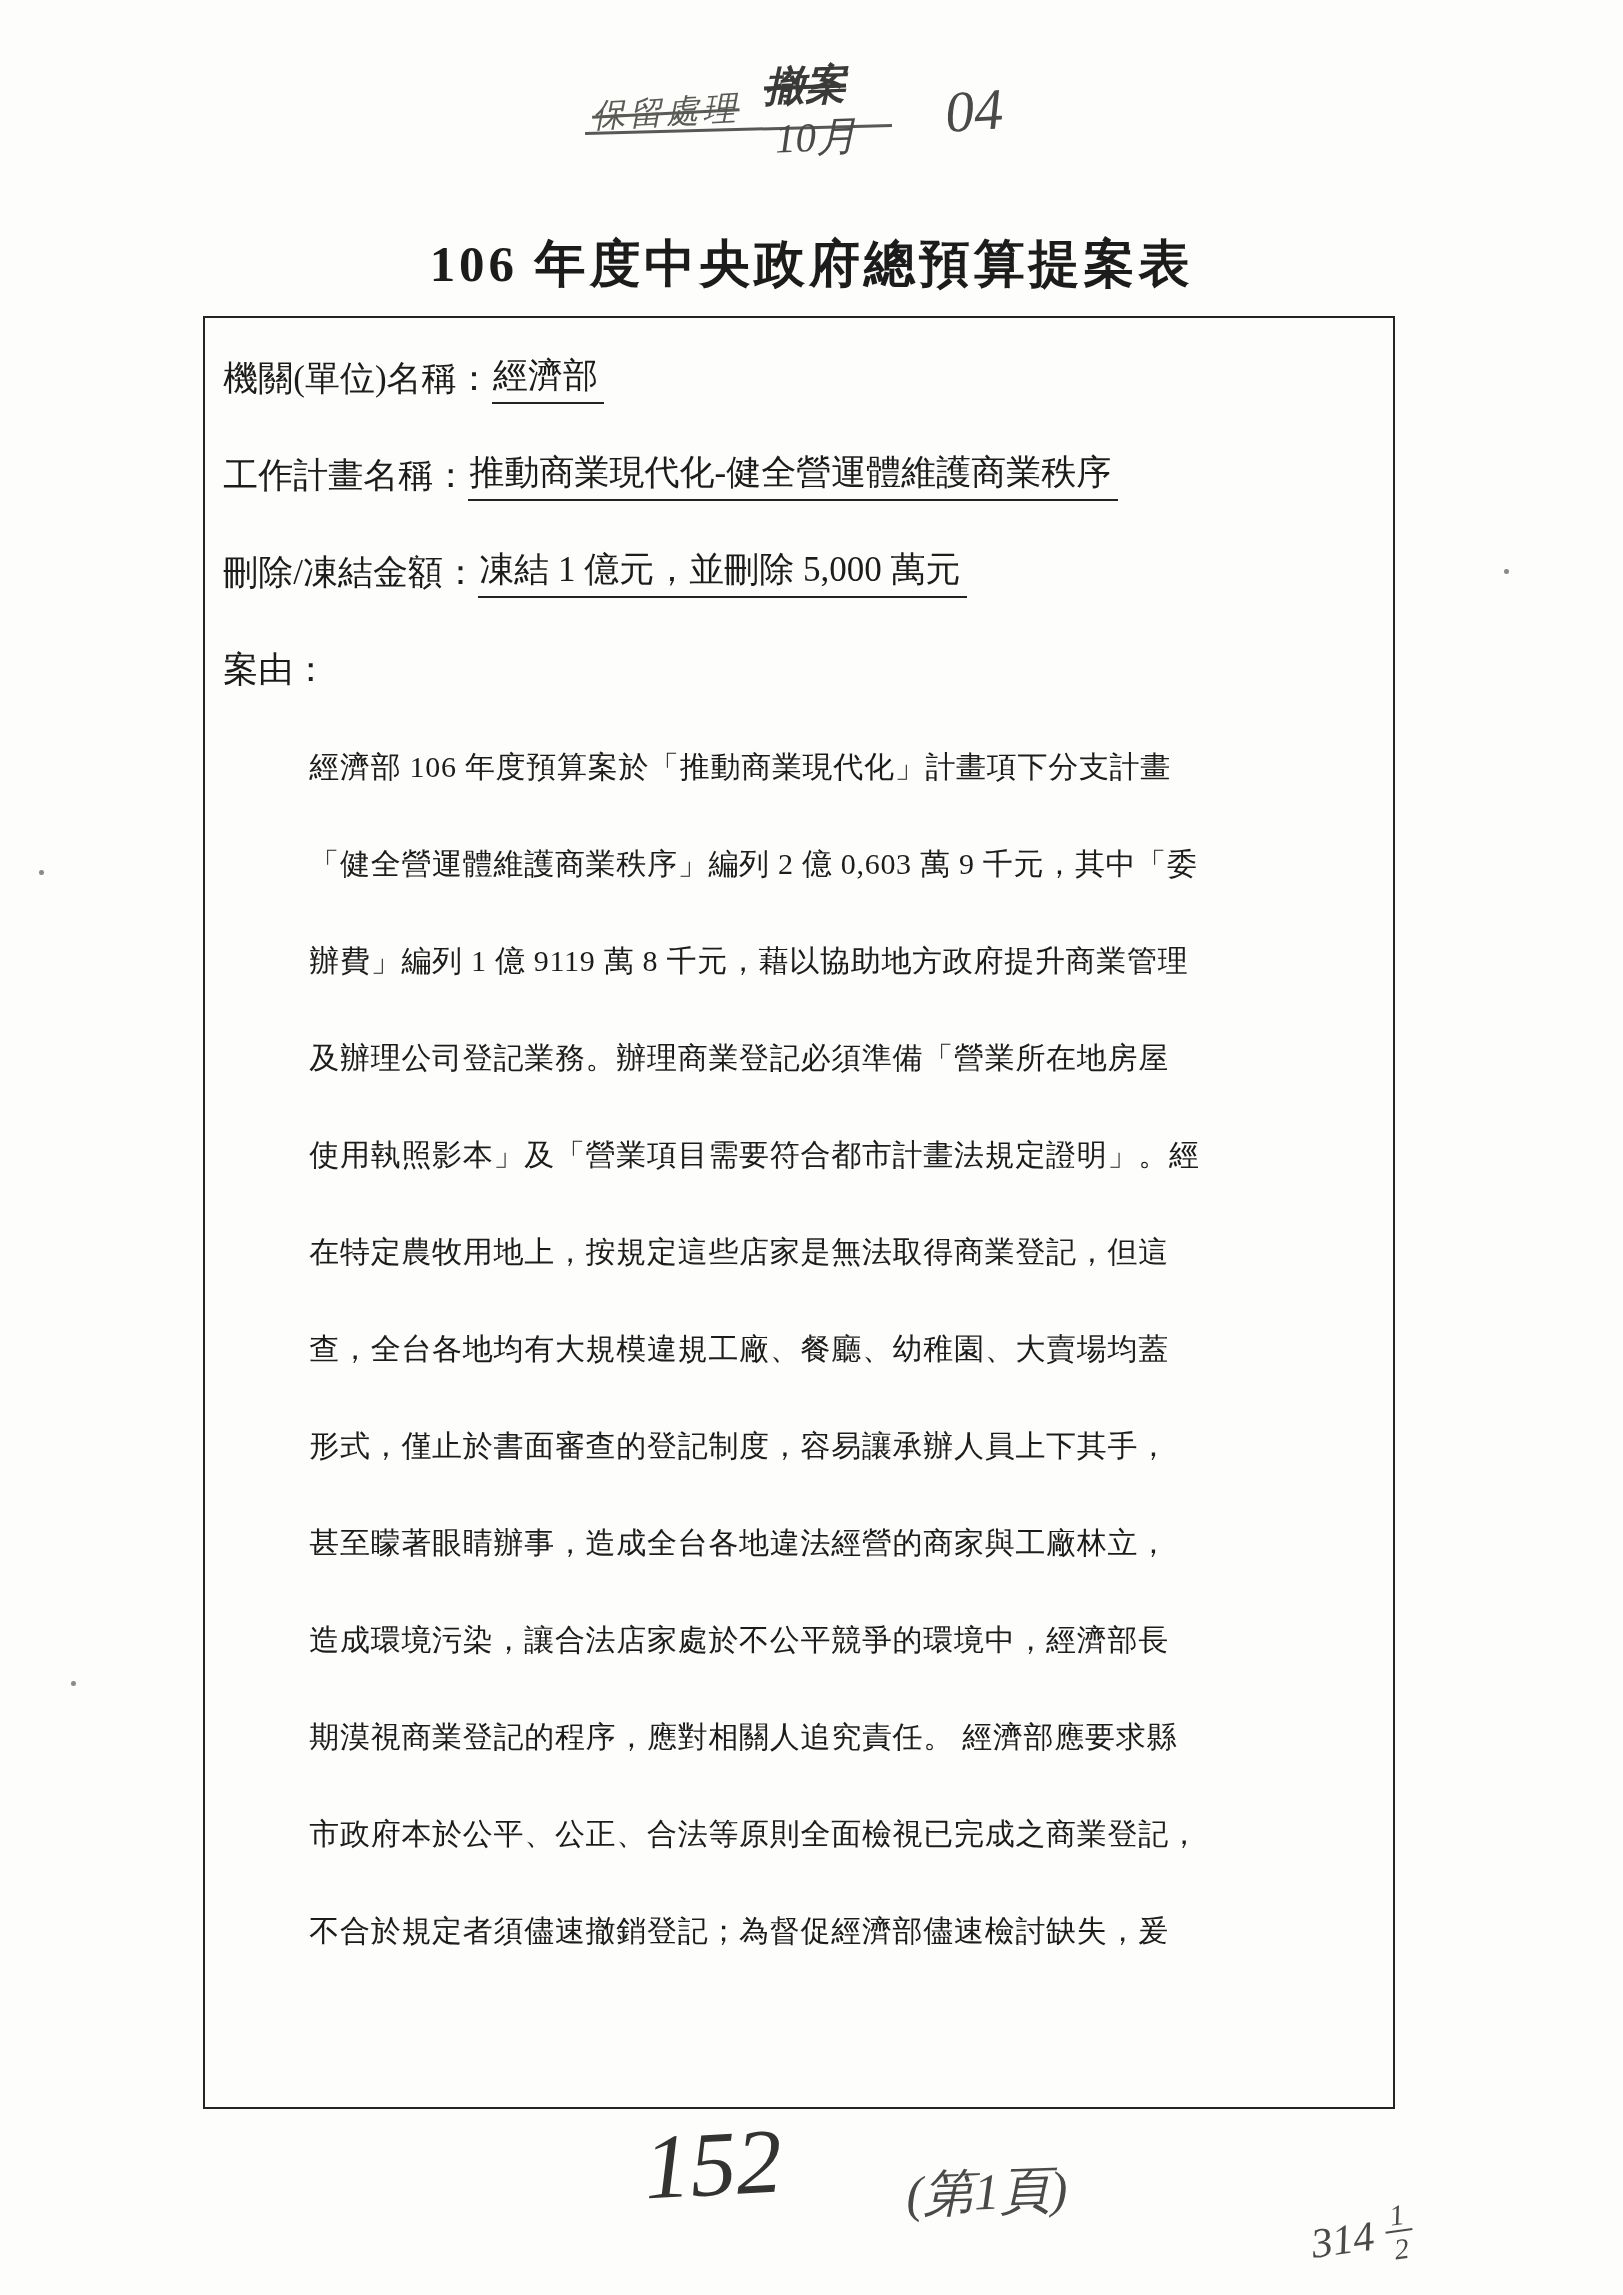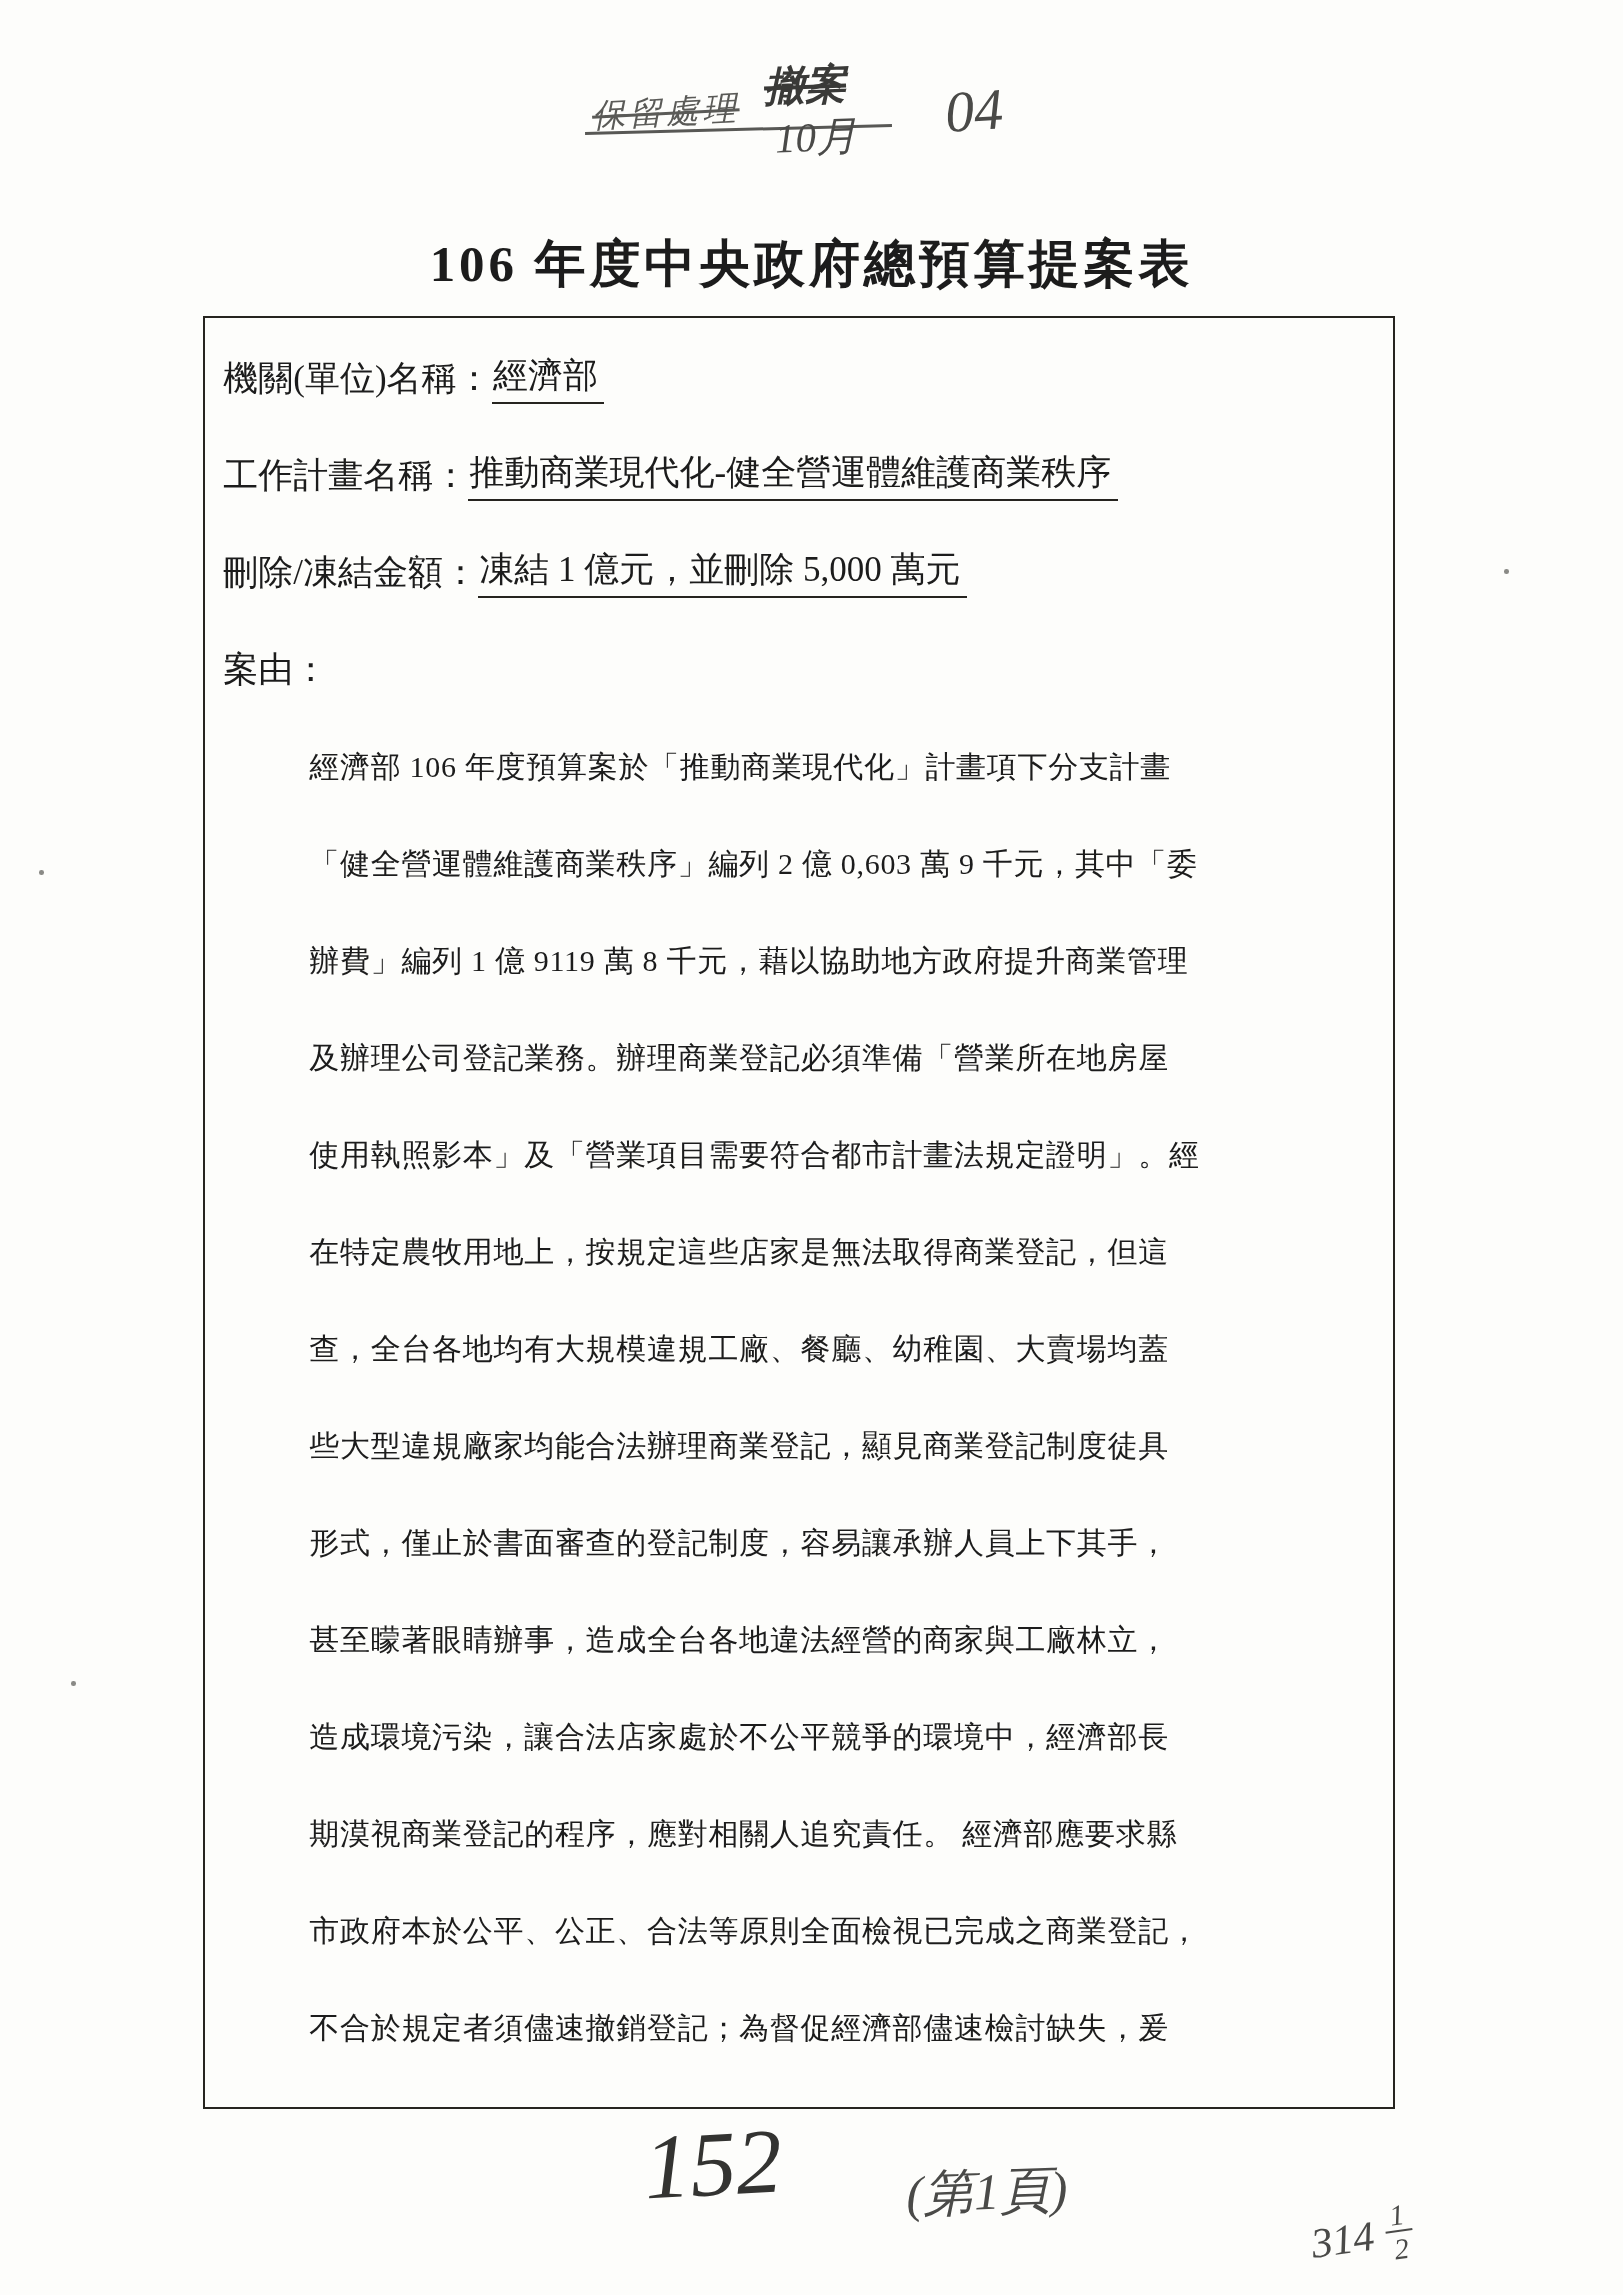--- a/index.html
+++ b/index.html
@@ -135,21 +135,20 @@
     </div>
 
     <div class="case-body">
       <div class="body-line">經濟部 106 年度預算案於「推動商業現代化」計畫項下分支計畫</div>
       <div class="body-line">「健全營運體維護商業秩序」編列 2 億 0,603 萬 9 千元，其中「委</div>
       <div class="body-line">辦費」編列 1 億 9119 萬 8 千元，藉以協助地方政府提升商業管理</div>
       <div class="body-line">及辦理公司登記業務。辦理商業登記必須準備「營業所在地房屋</div>
       <div class="body-line">使用執照影本」及「營業項目需要符合都市計畫法規定證明」。經</div>
       <div class="body-line">在特定農牧用地上，按規定這些店家是無法取得商業登記，但這</div>
       <div class="body-line">查，全台各地均有大規模違規工廠、餐廳、幼稚園、大賣場均蓋</div>
-      <div class="body-line">些大型違規廠家均能合法辦理商業登記，顯見商業登記制度徒具</div>
       <div class="body-line">形式，僅止於書面審查的登記制度，容易讓承辦人員上下其手，</div>
       <div class="body-line">甚至矇著眼睛辦事，造成全台各地違法經營的商家與工廠林立，</div>
       <div class="body-line">造成環境污染，讓合法店家處於不公平競爭的環境中，經濟部長</div>
       <div class="body-line">期漠視商業登記的程序，應對相關人追究責任。 經濟部應要求縣</div>
       <div class="body-line">市政府本於公平、公正、合法等原則全面檢視已完成之商業登記，</div>
       <div class="body-line">不合於規定者須儘速撤銷登記；為督促經濟部儘速檢討缺失，爰</div>
     </div>
 
   </div>
 

